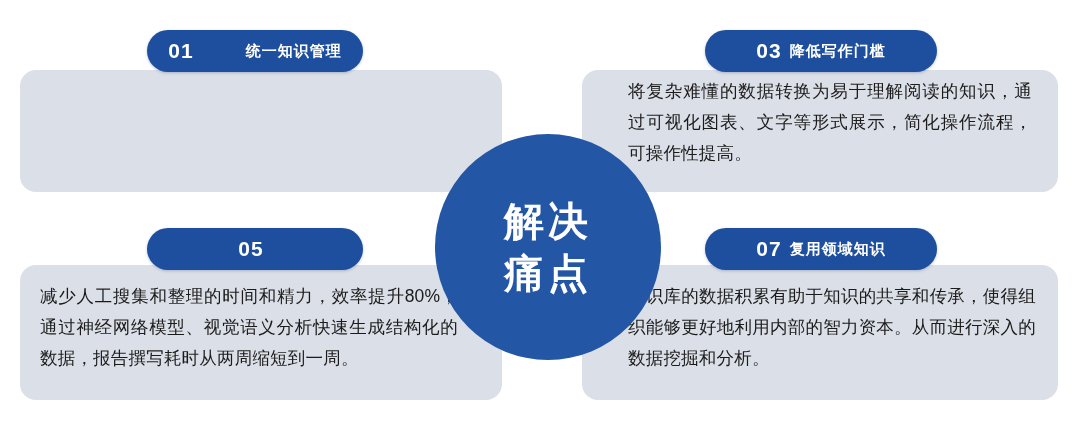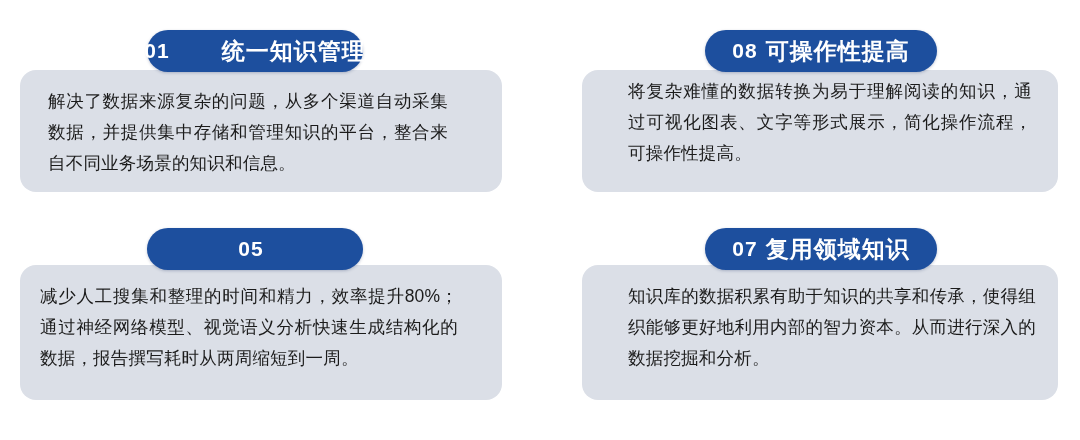--- a/index.html
+++ b/index.html
@@ -64,21 +64,21 @@
   }
   .pill-num {
     font-family: "Liberation Sans", "DejaVu Sans", sans-serif;
     font-weight: bold;
     margin-right: 8px;
     font-size: 21px;
   }
   .pill-label {
     font-family: Liberation Serif, serif;
     font-weight: bold;
-    font-size: 23px;
+    font-size: 15px;
   }
   .pill-1 { left: 147px; top: 30px;  width: 216px; gap: 44px; }
   .pill-2 { left: 147px; top: 228px; width: 216px; }
   .pill-3 { left: 705px; top: 30px;  width: 232px; }
   .pill-4 { left: 705px; top: 228px; width: 232px; }
 
   
   .center-circle {
     position: absolute;
     left: 435px;
@@ -105,35 +105,38 @@
 </head>
 <body>
 
 <div id="stage">
 
   <div class="card card-tl"></div>
   <div class="card card-bl"></div>
   <div class="card card-tr"></div>
   <div class="card card-br"></div>
 
-  <div class="body-text txt-tl">解决了数据来源复杂的问题，从多个渠道自动采集数据，并提供集中存储和管理知识的平台，整合来自不同业务场景的知识和信息。</div>
   <div class="body-text txt-bl">减少人工搜集和整理的时间和精力，效率提升80%；通过神经网络模型、视觉语义分析快速生成结构化的数据，报告撰写耗时从两周缩短到一周。</div>
   <div class="body-text txt-tr">将复杂难懂的数据转换为易于理解阅读的知识，通过可视化图表、文字等形式展示，简化操作流程，可操作性提高。</div>
   <div class="body-text txt-br">知识库的数据积累有助于知识的共享和传承，使得组织能够更好地利用内部的智力资本。从而进行深入的数据挖掘和分析。</div>
 
   <div class="pill pill-1">
     <span class="pill-num">01</span>
     <span class="pill-label">统一知识管理</span>
   </div>
   <div class="pill pill-2">
     <span class="pill-num">05</span>
   </div>
   <div class="pill pill-3">
-    <span class="pill-num">08</span>
-    <span class="pill-label">可操作性提高</span>
+    <span class="pill-num">03</span>
+    <span class="pill-label">降低写作门槛</span>
   </div>
   <div class="pill pill-4">
     <span class="pill-num">07</span>
     <span class="pill-label">复用领域知识</span>
   </div>
 
+  <div class="center-circle">
+    <div class="center-line">解决</div>
+    <div class="center-line">痛点</div>
+  </div>
 
 </div>
 
 </body></html>

